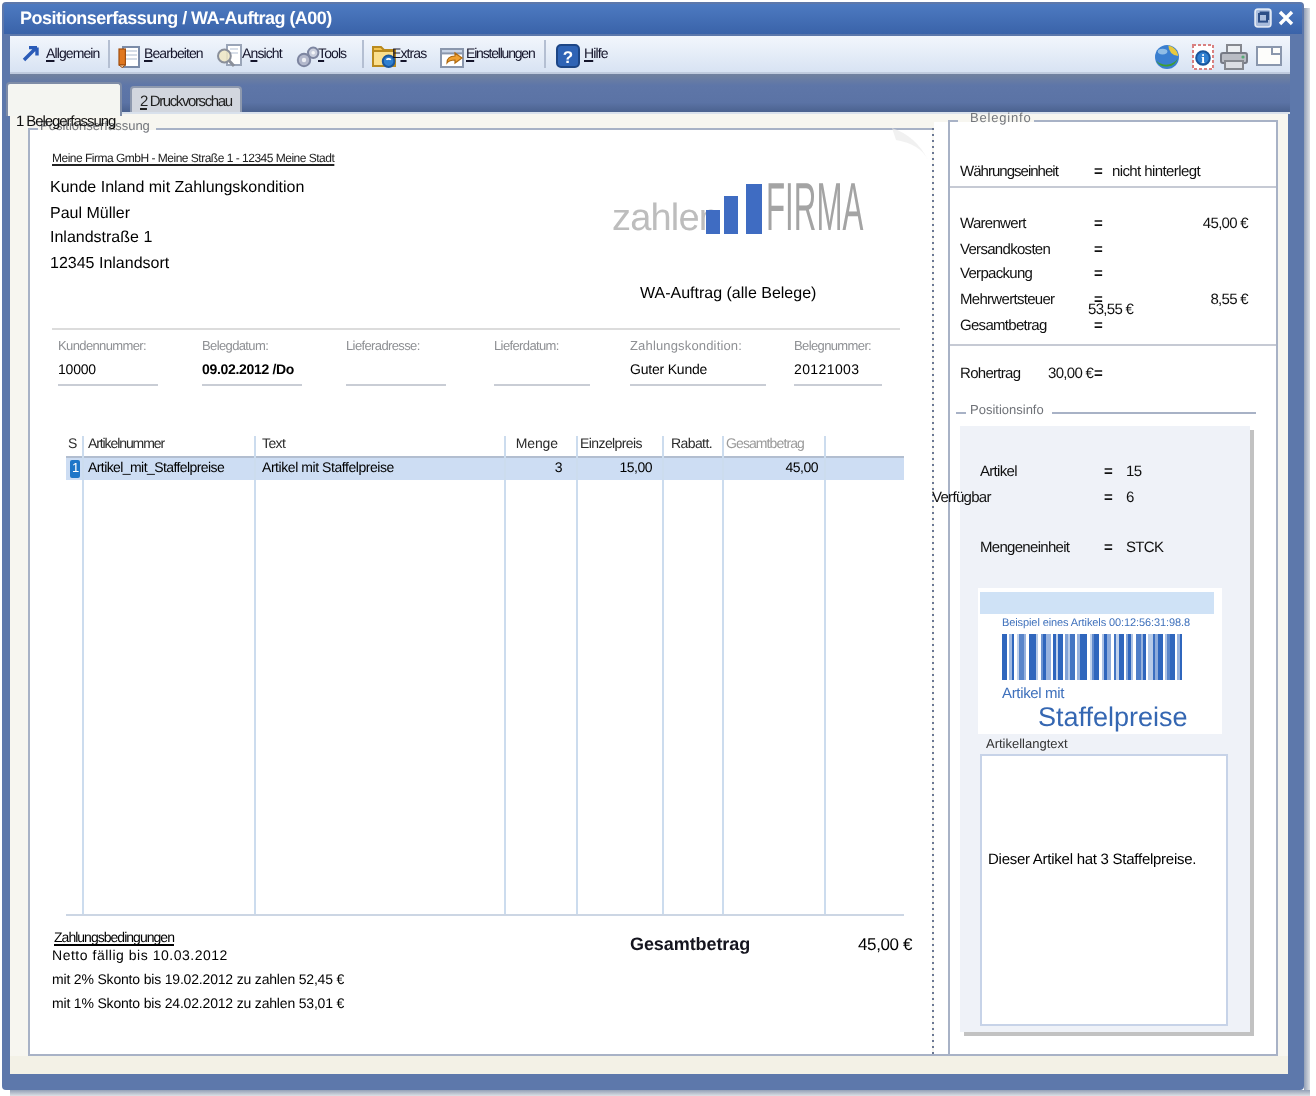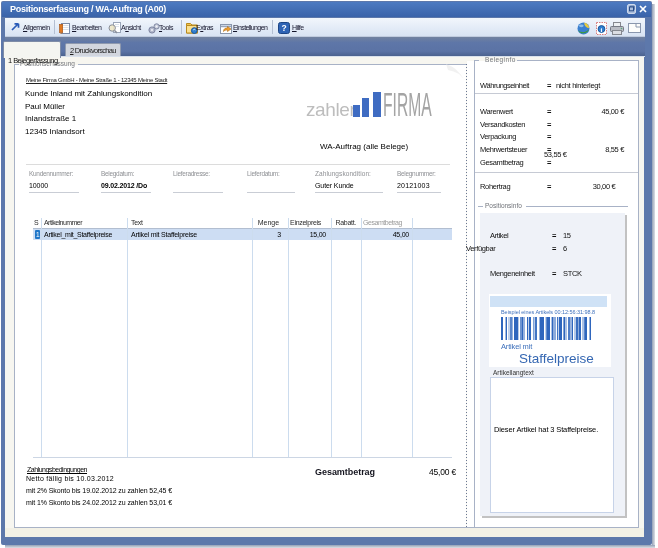--- a/index.html
+++ b/index.html
@@ -233,21 +233,21 @@
   <div class="r-lbl abs" style="left:547px;top:132px;font-weight:bold">=</div>
   <div class="r-lbl abs" style="left:480px;top:145px">Mehrwertsteuer</div>
   <div class="r-lbl abs" style="left:547px;top:145px;font-weight:bold">=</div>
   <div class="r-val abs" style="left:544px;top:145px;width:80px;text-align:right">8,55 €</div>
   <div class="r-lbl abs" style="left:480px;top:158px">Gesamtbetrag</div>
   <div class="r-lbl abs" style="left:547px;top:158px;font-weight:bold">=</div>
   <div class="r-val abs" style="left:544px;top:150px;width:80px;">53,55 €</div>
   <div class="sepline abs" style="left:475px;top:172px;width:163px"></div>
   <div class="r-lbl abs" style="left:480px;top:182px">Rohertrag</div>
   <div class="r-lbl abs" style="left:547px;top:182px;font-weight:bold">=</div>
-  <div class="r-val abs" style="left:564px;top:182px;width:80px;text-align:center">30,00 €</div>
+  <div class="r-val abs" style="left:524px;top:182px;width:80px;text-align:left">30,00 €</div>
 
   <div class="abs" style="left:478px;top:206px;width:5px;height:1px;background:#a8b2c6"></div>
   <div class="gblabel abs" style="left:485px;top:202px;color:#6f7278">Positionsinfo</div>
   <div class="abs" style="left:526px;top:206px;width:102px;height:1px;background:#a8b2c6"></div>
 
   <div class="abs" style="left:480px;top:213px;width:145px;height:303px;background:#eff2f8;box-shadow:2px 2px 0 #c2c2c2"></div>
   <div class="r-lbl abs" style="left:490px;top:230.5px">Artikel</div>
   <div class="r-lbl abs" style="left:552px;top:230.5px;font-weight:bold">=</div>
   <div class="r-val abs" style="left:563px;top:230.5px">15</div>
   <div class="r-lbl abs" style="left:466px;top:243.5px">Verfügbar</div>

